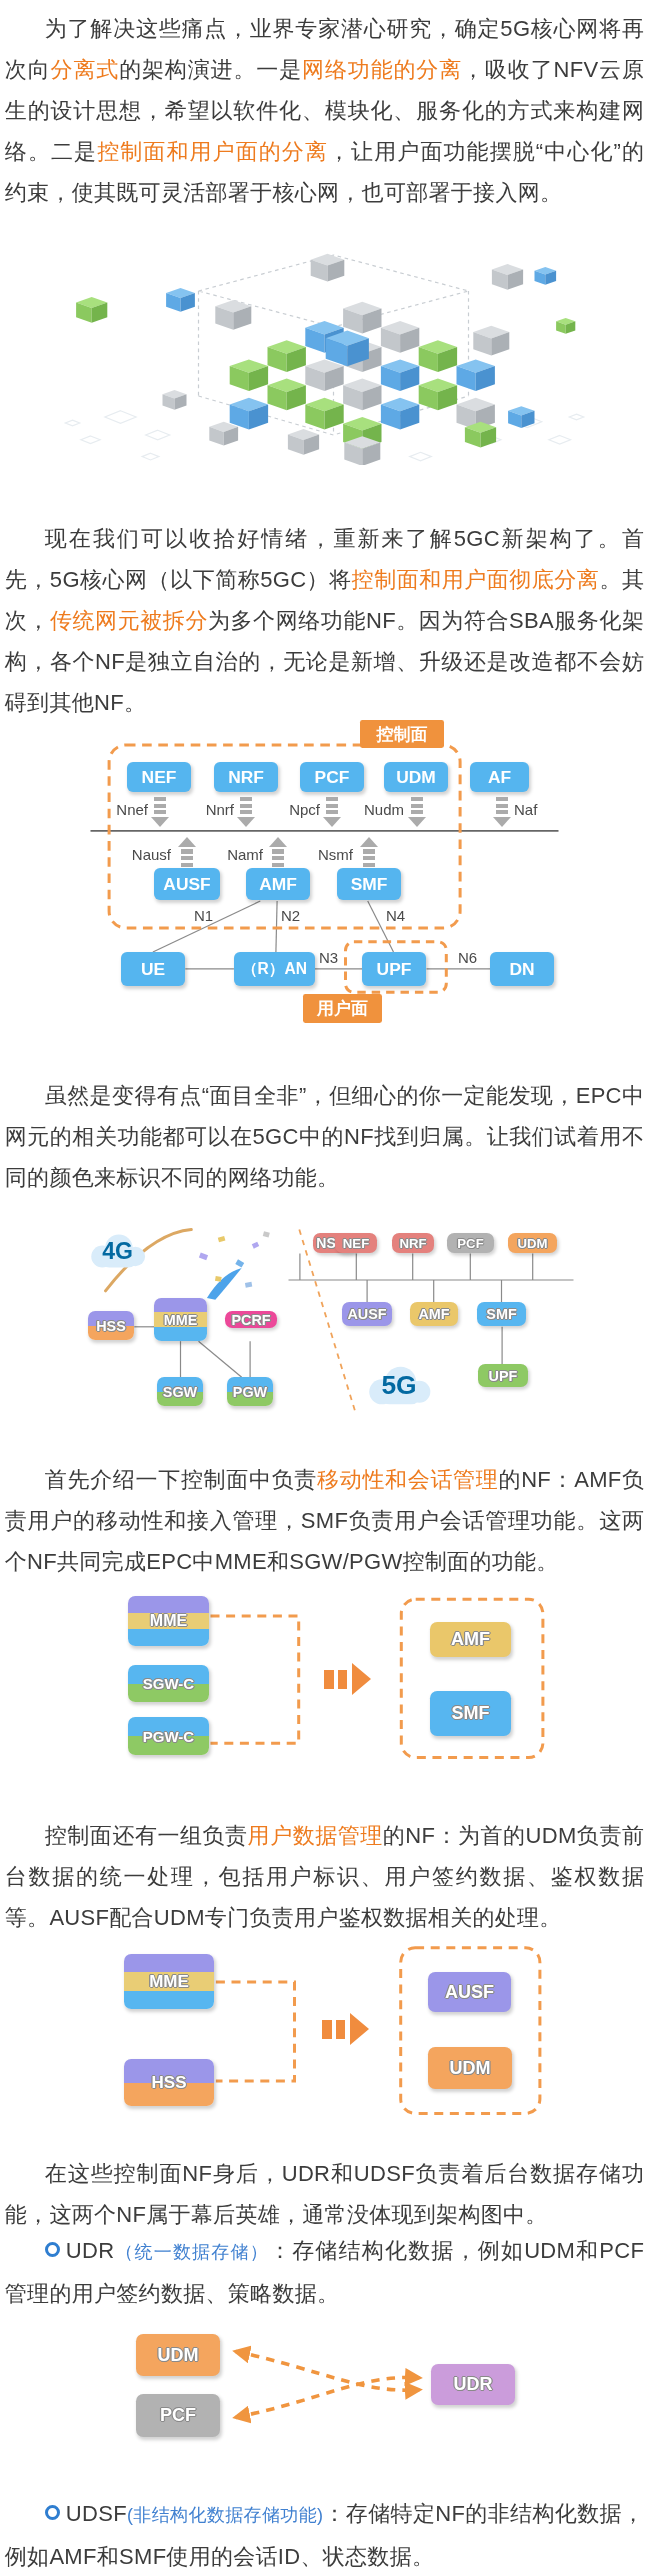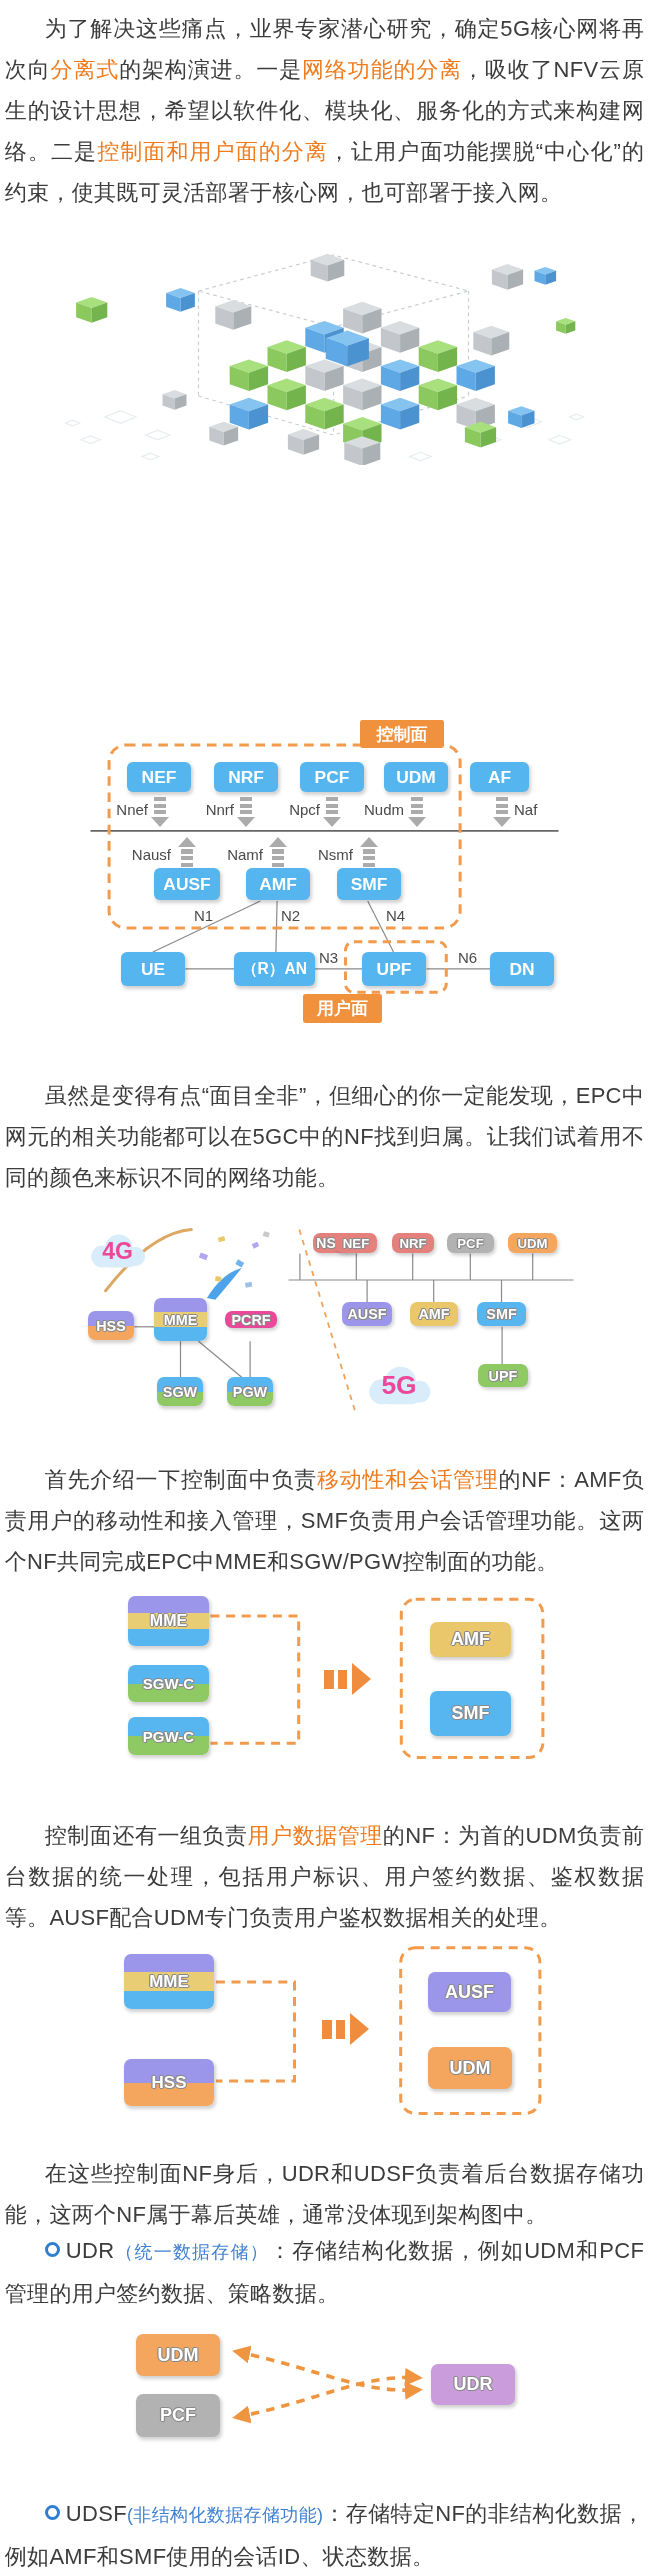--- a/index.html
+++ b/index.html
@@ -33,21 +33,21 @@
   .segarr .td{width:0;height:0;border-left:9px solid transparent;border-right:9px solid transparent;
         border-top:10.8px solid #ababab;}
   .segarr .tu{width:0;height:0;border-left:9px solid transparent;border-right:9px solid transparent;
         border-bottom:10.8px solid #ababab;}
   .chev{position:absolute;display:flex;align-items:center;gap:4.2px;}
   .chev .cb{width:9.6px;height:19px;background:#f08c3e;}
   .chev .ct{width:0;height:0;border-top:16px solid transparent;border-bottom:16px solid transparent;
         border-left:19px solid #f08c3e;}
   .ovl{position:absolute;left:0;pointer-events:none;}
   .cloudbox{position:absolute;display:flex;align-items:center;justify-content:center;}
-  .cloudbox .ctext{position:absolute;font-weight:bold;color:#ec4899;}
+  .cloudbox .ctext{position:absolute;font-weight:bold;color:#0369a1;}
 </style>
 </head>
 <body>
 
 <div id="canvas">
 
   <div class="para" style="top:8.4px;"><span class="seg-dark">为了解决这些痛点，业界专家潜心研究，确定5G核心网将再次向</span><span class="seg-orange">分离式</span><span class="seg-dark">的架构演进。一是</span><span class="seg-orange">网络功能的分离</span><span class="seg-dark">，吸收了NFV云原生的设计思想，希望以软件化、模块化、服务化的方式来构建网络。二是</span><span class="seg-orange">控制面和用户面的分离</span><span class="seg-dark">，让用户面功能摆脱“中心化”的约束，使其既可灵活部署于核心网，也可部署于接入网。</span></div>
 
   <svg class="ovl" id="cubes-svg" style="top:237px;" width="649" height="228" viewBox="0 0 1080 380">
       <polygon points="200,289.6 226,300 200,310.4 174,300" fill="none" stroke="#e7ecf0" stroke-width="2"></polygon>
@@ -155,20 +155,21 @@
       <polygon points="348,316.4 372,324.8 372,347.6 348,339.2" fill="#c3c7cb"></polygon>
       <polygon points="396,316.4 372,324.8 372,347.6 396,339.2" fill="#abb0b5"></polygon>
       <polygon points="505,320 531,329.1 505,338.2 479,329.1" fill="#dadde0"></polygon>
       <polygon points="479,329.1 505,338.2 505,362.9 479,353.8" fill="#c3c7cb"></polygon>
       <polygon points="531,329.1 505,338.2 505,362.9 531,353.8" fill="#abb0b5"></polygon>
       <polygon points="603,332 633,342.5 603,353 573,342.5" fill="#dadde0"></polygon>
       <polygon points="573,342.5 603,353 603,381.5 573,371" fill="#c3c7cb"></polygon>
       <polygon points="633,342.5 603,353 603,381.5 633,371" fill="#abb0b5"></polygon>
     </svg>
 
+  <div class="para" style="top:518px;"><span class="seg-dark">现在我们可以收拾好情绪，重新来了解5GC新架构了。首先，5G核心网（以下简称5GC）将</span><span class="seg-orange">控制面和用户面彻底分离</span><span class="seg-dark">。其次，</span><span class="seg-orange">传统网元被拆分</span><span class="seg-dark">为多个网络功能NF。因为符合SBA服务化架构，各个NF是独立自治的，无论是新增、升级还是改造都不会妨碍到其他NF。</span></div>
 
   <svg class="ovl" style="top:715px;" width="649" height="348" viewBox="0 1190 1080 580">
     <line x1="150" y1="1383" x2="930" y2="1383" stroke="#666" stroke-width="3"></line>
     <line x1="254" y1="1585" x2="433" y2="1500" stroke="#8a8a8a" stroke-width="2"></line>
     <line x1="459" y1="1585" x2="461" y2="1500" stroke="#8a8a8a" stroke-width="2"></line>
     <line x1="612" y1="1500" x2="655" y2="1585" stroke="#8a8a8a" stroke-width="2"></line>
     <line x1="308" y1="1613" x2="389" y2="1613" stroke="#8a8a8a" stroke-width="2"></line>
     <line x1="524" y1="1613" x2="603" y2="1613" stroke="#8a8a8a" stroke-width="2"></line>
     <line x1="710" y1="1613" x2="816" y2="1613" stroke="#8a8a8a" stroke-width="2"></line>
     <rect x="181" y="1240" width="585" height="305" rx="28" fill="none" stroke="#f29b4d" stroke-width="5" stroke-dasharray="16 11"></rect>

